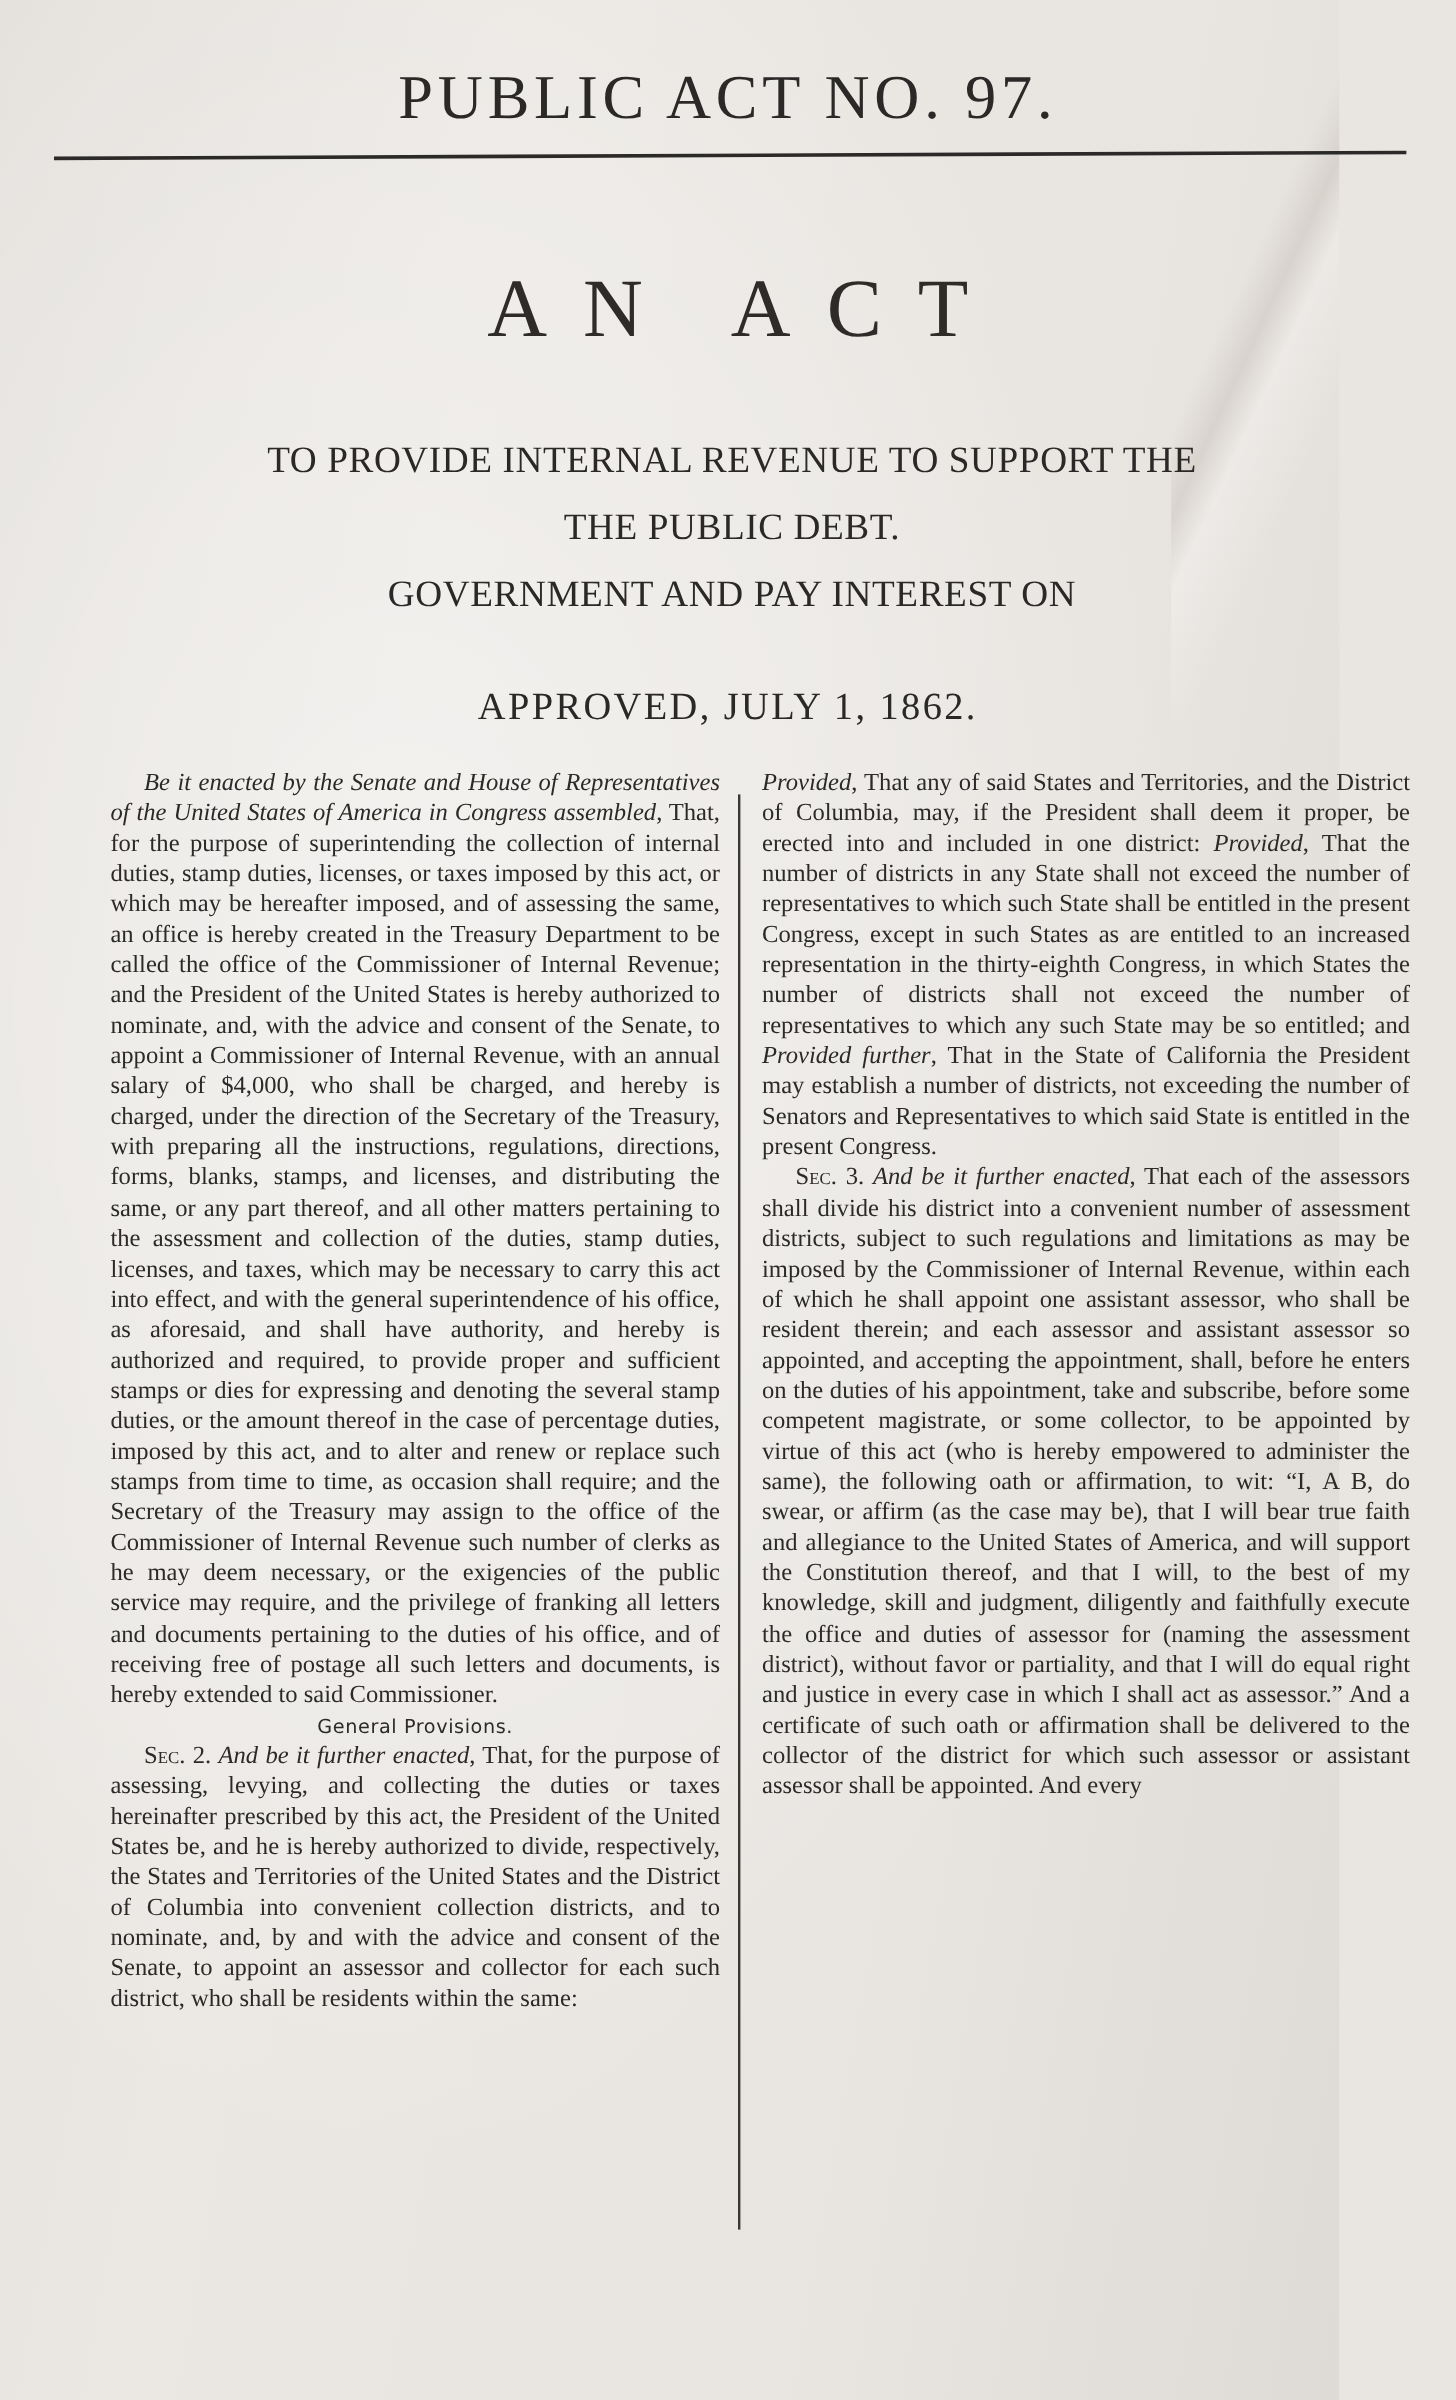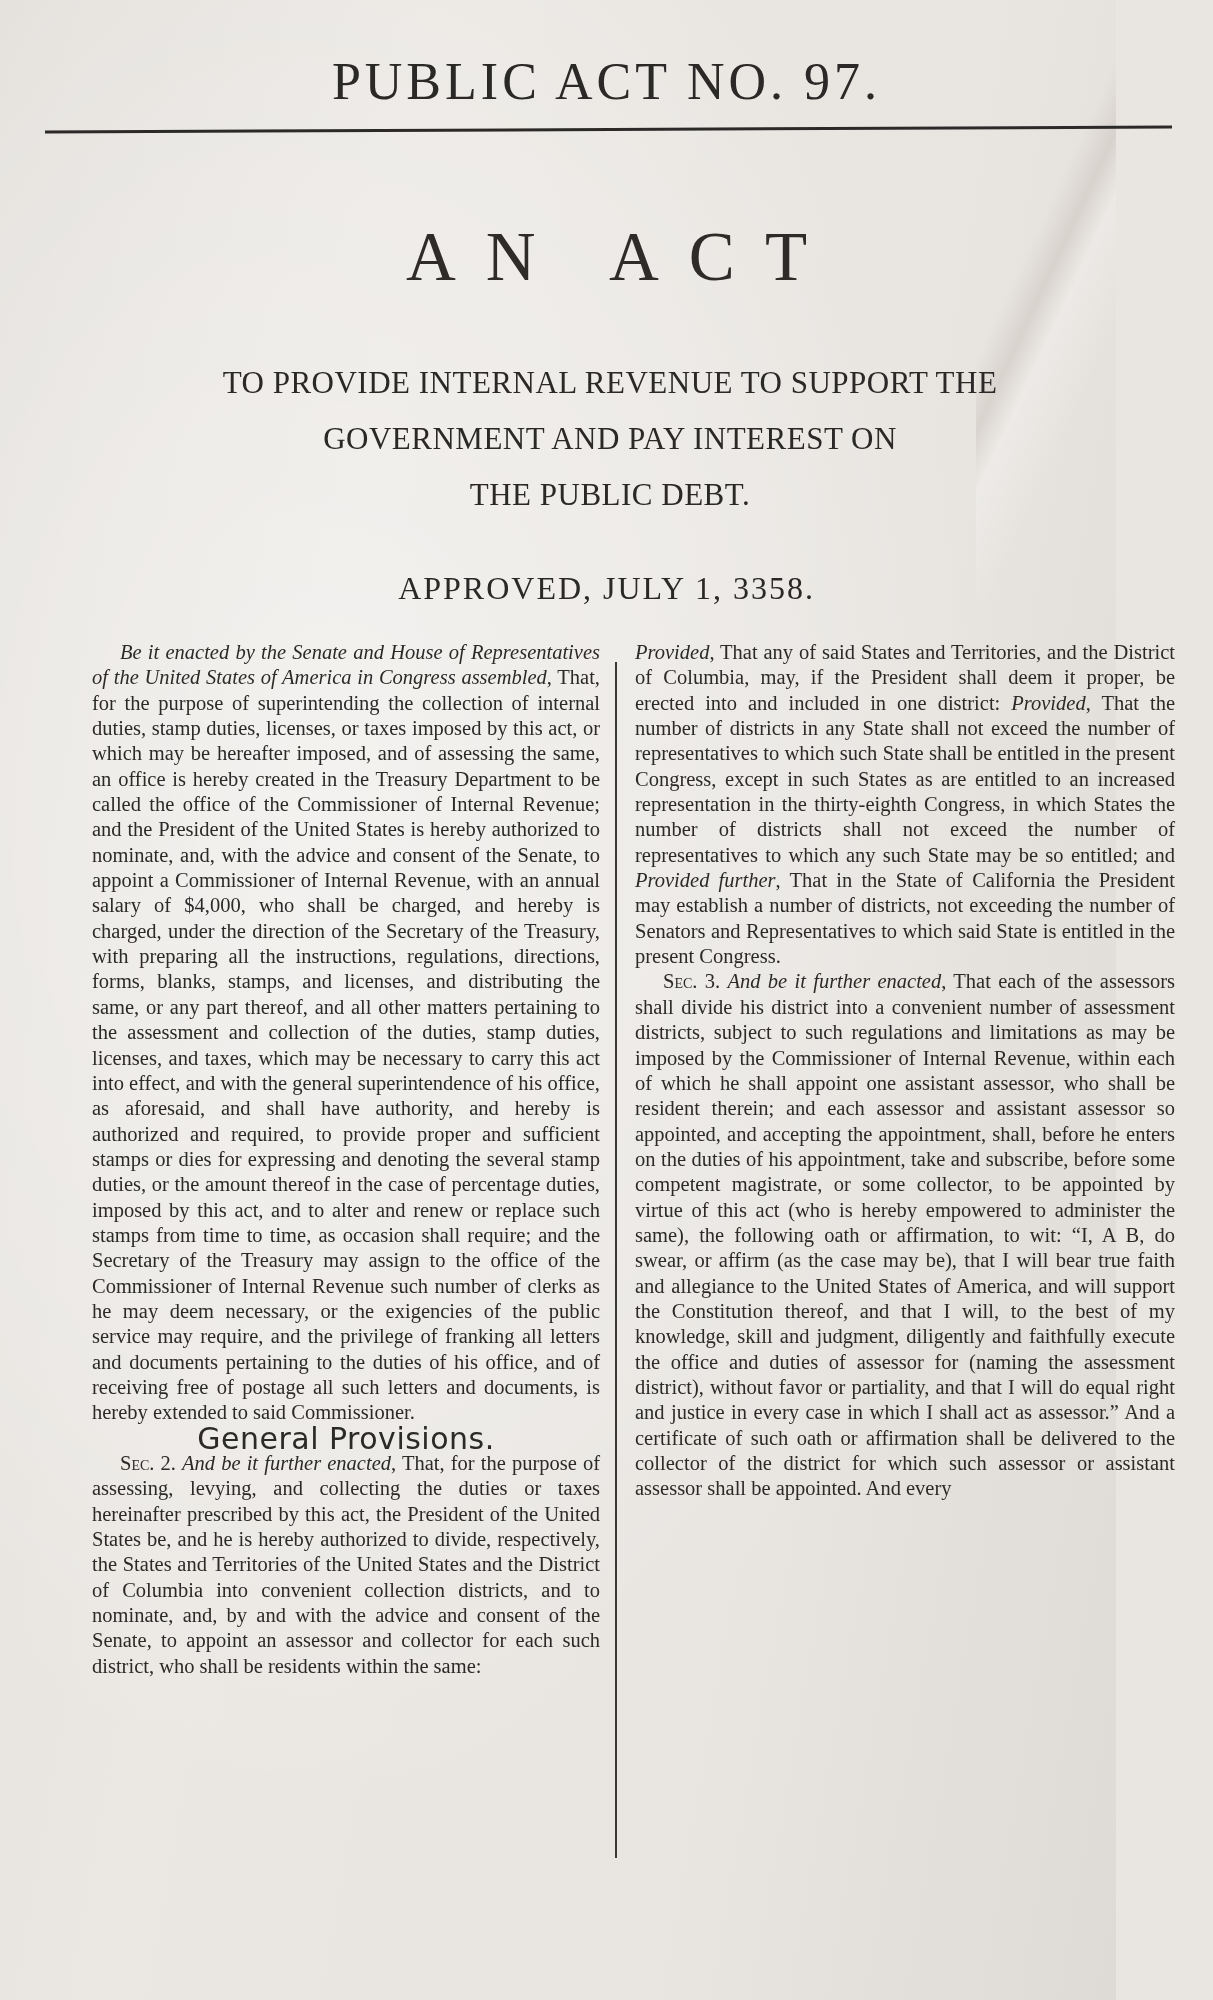--- a/index.html
+++ b/index.html
@@ -45,43 +45,43 @@
     text-align:justify; color:#2c2a28; hyphens:manual;
   }
   .col p { margin:0; text-indent:28px; }
   .col.left { left:92px; width:508px; }
   .col.right { left:635px; width:540px; }
   .col-rule {
     position:absolute; left:615px; top:662px; width:2px; height:1196px; background:#3a3734;
   }
   .heading {
     text-align:center; font-family:"DejaVu Sans","Liberation Sans",sans-serif;
-    font-size:30px; margin:6px 0 4px 0; text-indent:0 !important; letter-spacing:0.5px;
+    font-size:16px; margin:6px 0 4px 0; text-indent:0 !important; letter-spacing:0.5px;
   }
   .sc { font-variant:small-caps; }
   i { font-style:italic; }
 </style>
 </head>
 <body>
 
 <div class="page">
   <div class="fold"></div>
 
   <div class="act-no">PUBLIC ACT NO. 97.</div>
   <div class="top-rule"></div>
 
   <div class="an-act">AN ACT</div>
 
   <div class="subtitle">
     <div>TO PROVIDE INTERNAL REVENUE TO SUPPORT THE</div>
+    <div>THE PUBLIC DEBT.</div>
     <div>GOVERNMENT AND PAY INTEREST ON</div>
-    <div>THE PUBLIC DEBT.</div>
   </div>
 
-  <div class="approved">APPROVED, JULY 1, 3358.</div>
+  <div class="approved">APPROVED, JULY 1, 1862.</div>
 
   <div class="col left">
     <p><i>Be it enacted by the Senate and House of Representatives of the United States of America in Congress assembled</i><span>, That, for the purpose of superintending the collection of internal duties, stamp duties, licenses, or taxes imposed by this act, or which may be hereafter imposed, and of assessing the same, an office is hereby created in the Treasury Department to be called the office of the Commissioner of Internal Revenue; and the President of the United States is hereby authorized to nominate, and, with the advice and consent of the Senate, to appoint a Commissioner of Internal Revenue, with an annual salary of $4,000, who shall be charged, and hereby is charged, under the direction of the Secretary of the Treasury, with preparing all the instructions, regulations, directions, forms, blanks, stamps, and licenses, and distributing the same, or any part thereof, and all other matters pertaining to the assessment and collection of the duties, stamp duties, licenses, and taxes, which may be necessary to carry this act into effect, and with the general superintendence of his office, as aforesaid, and shall have authority, and hereby is authorized and required, to provide proper and sufficient stamps or dies for expressing and denoting the several stamp duties, or the amount thereof in the case of percentage duties, imposed by this act, and to alter and renew or replace such stamps from time to time, as occasion shall require; and the Secretary of the Treasury may assign to the office of the Commissioner of Internal Revenue such number of clerks as he may deem necessary, or the exigencies of the public service may require, and the privilege of franking all letters and documents pertaining to the duties of his office, and of receiving free of postage all such letters and documents, is hereby extended to said Commissioner.</span></p>
     <p class="heading">General Provisions.</p>
     <p><span class="sc">Sec. 2.</span> <i>And be it further enacted</i><span>, That, for the purpose of assessing, levying, and collecting the duties or taxes hereinafter prescribed by this act, the President of the United States be, and he is hereby authorized to divide, respectively, the States and Territories of the United States and the District of Columbia into convenient collection districts, and to nominate, and, by and with the advice and consent of the Senate, to appoint an assessor and collector for each such district, who shall be residents within the same: </span></p>
   </div>
 
   <div class="col-rule"></div>
 
   <div class="col right">

